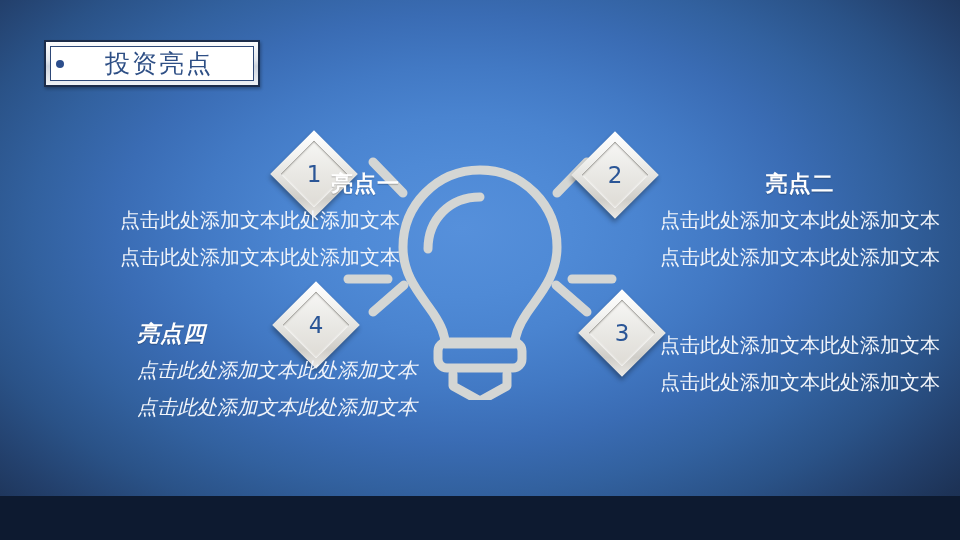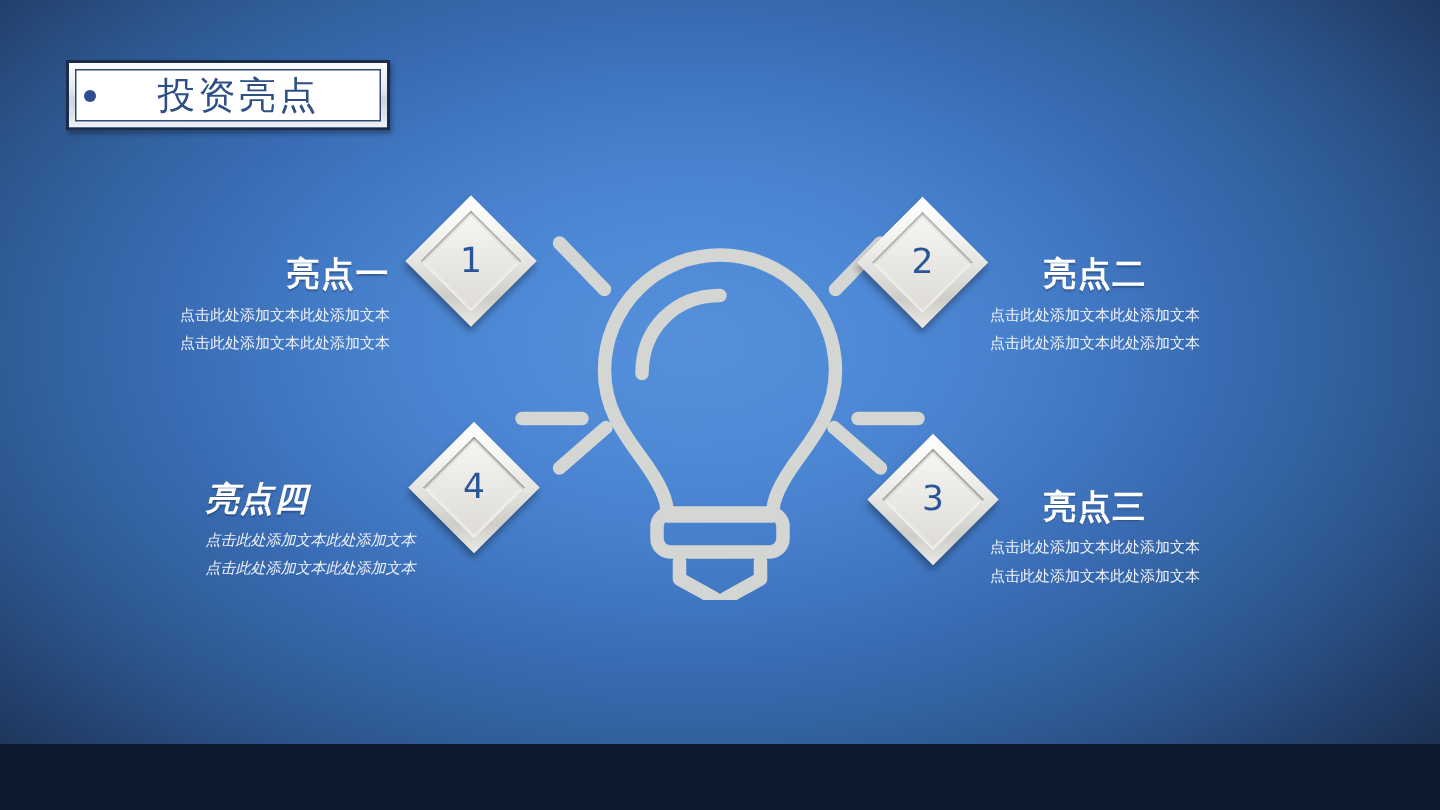--- a/index.html
+++ b/index.html
@@ -120,21 +120,21 @@
     font-size: 22px;
     font-weight: bold;
     line-height: 1.1;
     letter-spacing: 1px;
     margin-bottom: 6px;
     font-family: "DejaVu Sans", "Liberation Sans", sans-serif;
     text-shadow: 0 1px 1px rgba(0,0,0,0.25);
   }
   .txtblock .bd {
     color: #f2f5fa;
-    font-size: 10px;
+    font-size: 20px;
     line-height: 1.85;
     white-space: nowrap;
     font-family: "DejaVu Sans", "Liberation Sans", sans-serif;
   }
   .txtblock.right .hd,
   .txtblock.right .bd { text-align: center; }
 
   #blk-1 { left: 120px; top: 172px; text-align: right; }
   #blk-2 { left: 660px; top: 172px; }
   #blk-4 { left: 137px; top: 322px; font-style: italic; }
@@ -209,21 +209,20 @@
     <div class="bd">点击此处添加文本此处添加文本</div>
   </div>
 
   <div class="txtblock right" id="blk-2">
     <div class="hd">亮点二</div>
     <div class="bd">点击此处添加文本此处添加文本</div>
     <div class="bd">点击此处添加文本此处添加文本</div>
   </div>
 
   <div class="txtblock right" id="blk-3">
-    <div class="hd">亮点三</div>
     <div class="bd">点击此处添加文本此处添加文本</div>
     <div class="bd">点击此处添加文本此处添加文本</div>
   </div>
 
   <div class="txtblock" id="blk-4">
     <div class="hd">亮点四</div>
     <div class="bd">点击此处添加文本此处添加文本</div>
     <div class="bd">点击此处添加文本此处添加文本</div>
   </div>
 

